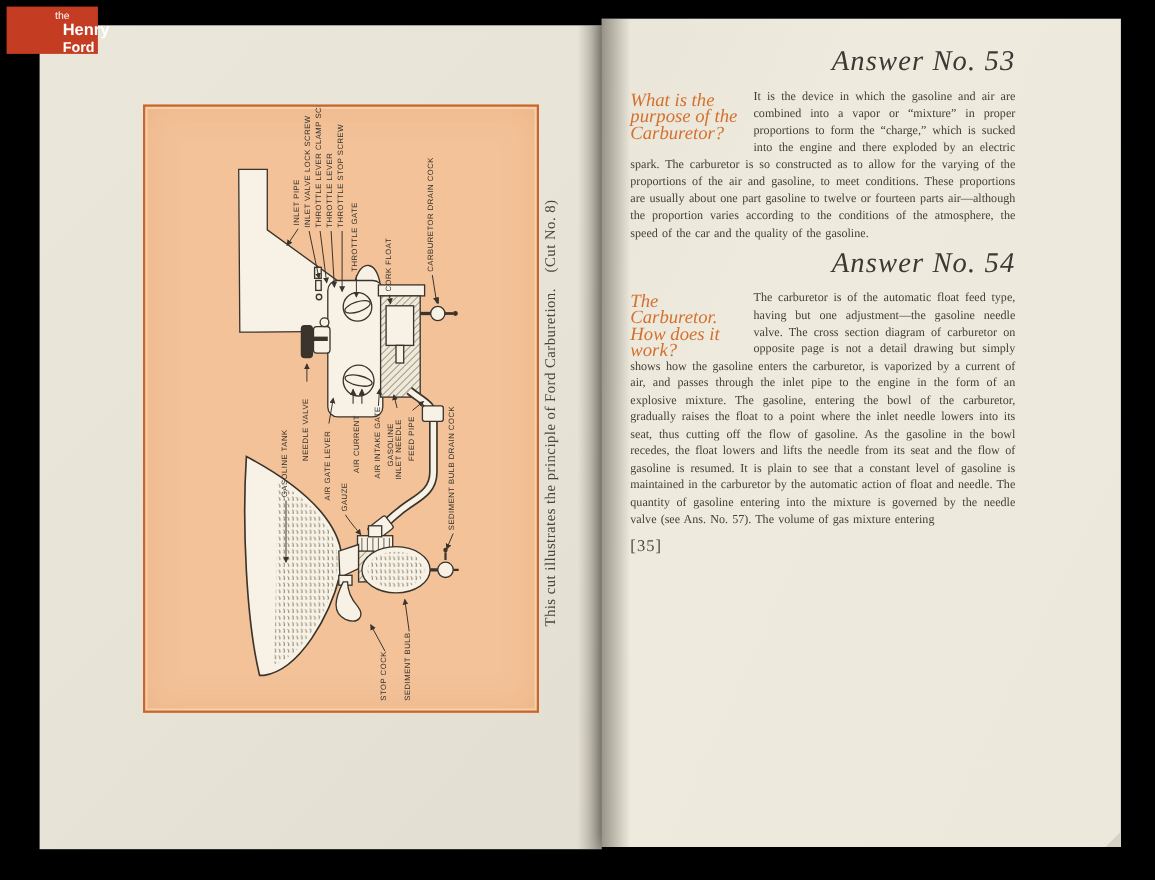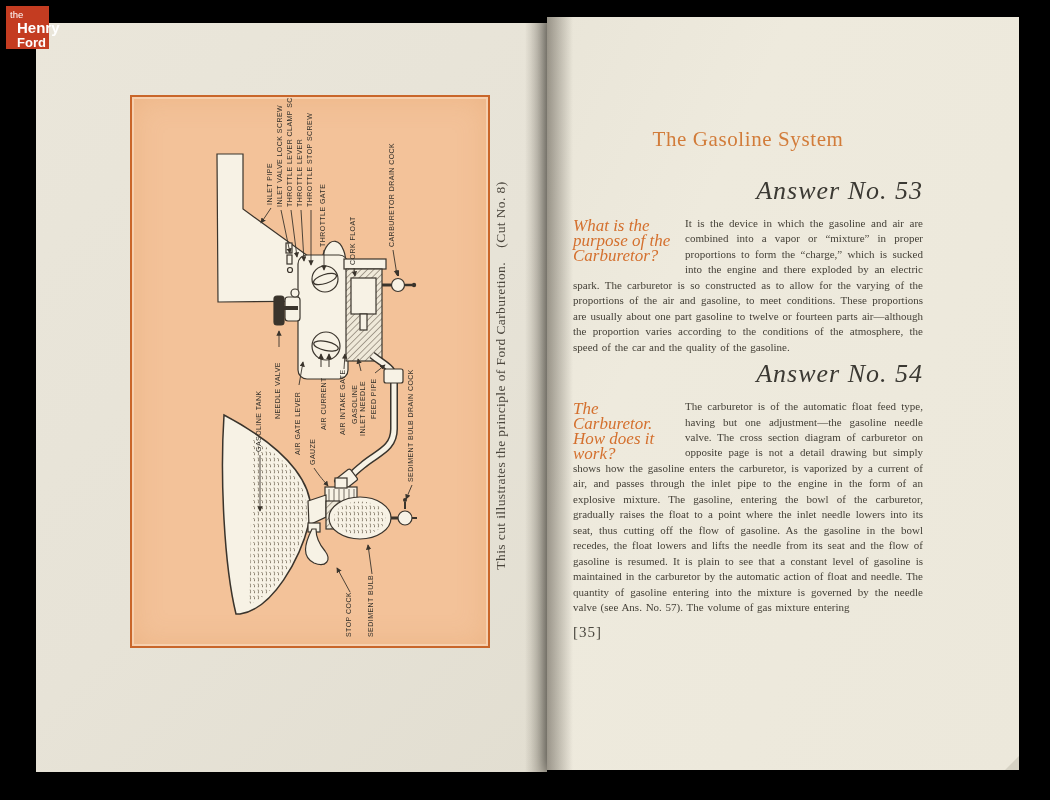--- a/index.html
+++ b/index.html
@@ -14,21 +14,21 @@
     background:linear-gradient(to right,rgba(80,74,62,0),rgba(80,74,62,.45));}
   .page-right{left:547px;top:17px;width:472px;height:753px;
     background:linear-gradient(115deg,#e9e5d8 0%,#eeeadd 30%,#ece8db 100%);
     box-shadow:0 0 14px rgba(0,0,0,.55);}
   .page-right::before{content:"";position:absolute;left:0;top:0;width:26px;height:100%;
     background:linear-gradient(to right,rgba(70,64,54,.5),rgba(70,64,54,0));}
   .page-right::after{content:"";position:absolute;right:0;bottom:0;width:0;height:0;
     border-left:14px solid transparent;border-bottom:14px solid #d6d2c4;}
   
   .logo{position:absolute;left:6px;top:6px;width:43px;height:43px;background:#c43c21;
-    color:#fff;font-family:"Liberation Sans",sans-serif;z-index:5;line-height:1;}
+    color:#fff;font-family:"Liberation Sans",sans-serif;z-index:5;line-height:1;padding-left:40px;}
   .logo .l1{display:block;font-size:9.5px;margin:4px 0 0 4px;}
   .logo .l2{display:block;font-size:15px;font-weight:bold;margin:0 0 0 11px;}
   .logo .l3{display:block;font-size:13px;font-weight:bold;margin:1px 0 0 11px;}
   
   .plate{position:absolute;left:94px;top:72px;width:360px;height:553px;
     background:#f3c299;border:2px solid #c9662a;box-sizing:border-box;
     box-shadow:inset 0 0 0 2px rgba(255,236,214,.45), inset 0 0 30px rgba(220,140,70,.25);}
   .plate svg{display:block;}
   .caption{position:absolute;left:255px;top:344px;width:420px;height:17px;
     transform:rotate(-90deg);text-align:center;font-size:13.5px;color:#4a453c;
@@ -180,21 +180,20 @@
           <text class="dlabel" x="219" y="540" transform="rotate(-90 219 540)">STOP COCK</text>
           <text class="dlabel" x="241" y="540" transform="rotate(-90 241 540)">SEDIMENT BULB</text>
         </g>
       </svg>
     </div>
     <div class="caption">This cut illustrates the principle of Ford Carburetion.  (Cut No. 8)</div>
   </div>
 
   <div class="page page-right">
     <div class="rp-content">
-      <div class="chapter-title">The Gasoline System</div>
 
       <div class="answer-heading">Answer No. 53</div>
       <div class="para">
         <div class="note">What is the purpose of the Carburetor?</div>
         <p class="bodytext"><span class="spacer"></span><span>It is the device in which the gasoline and air are combined into a vapor or “mixture” in proper proportions to form the “charge,” which is sucked into the engine and there exploded by an electric spark.  The carburetor is so constructed as to allow for the varying of the proportions of the air and gasoline, to meet conditions.  These proportions are usually about one part gasoline to twelve or fourteen parts air—although the proportion varies according to the conditions of the atmosphere, the speed of the car and the quality of the gasoline.</span></p>
       </div>
 
       <div class="answer-heading h2">Answer No. 54</div>
       <div class="para">
         <div class="note">The Carburetor. How does it work?</div>

